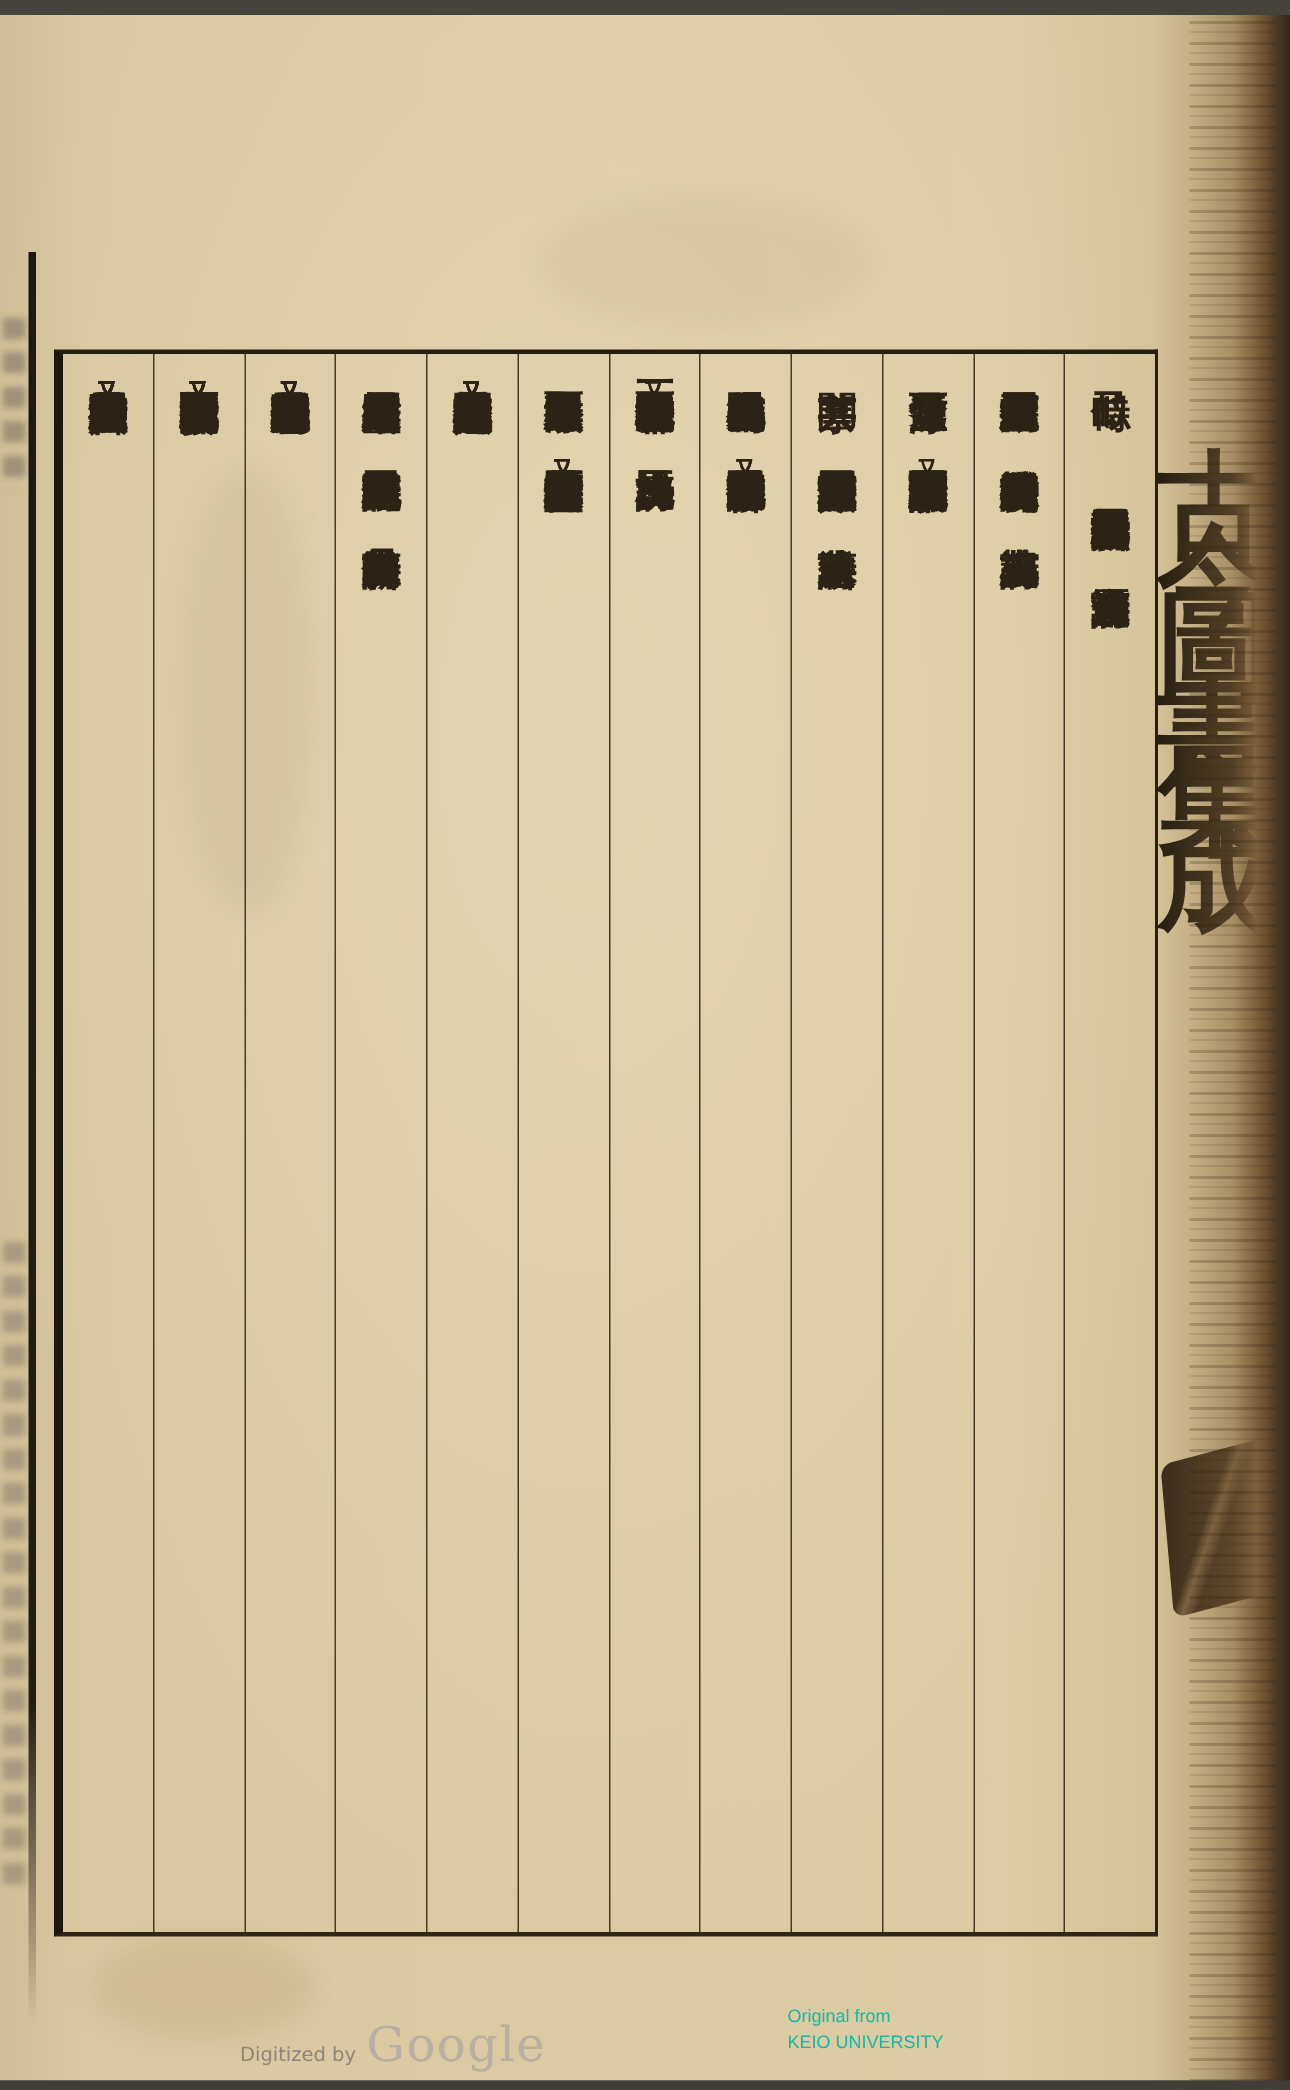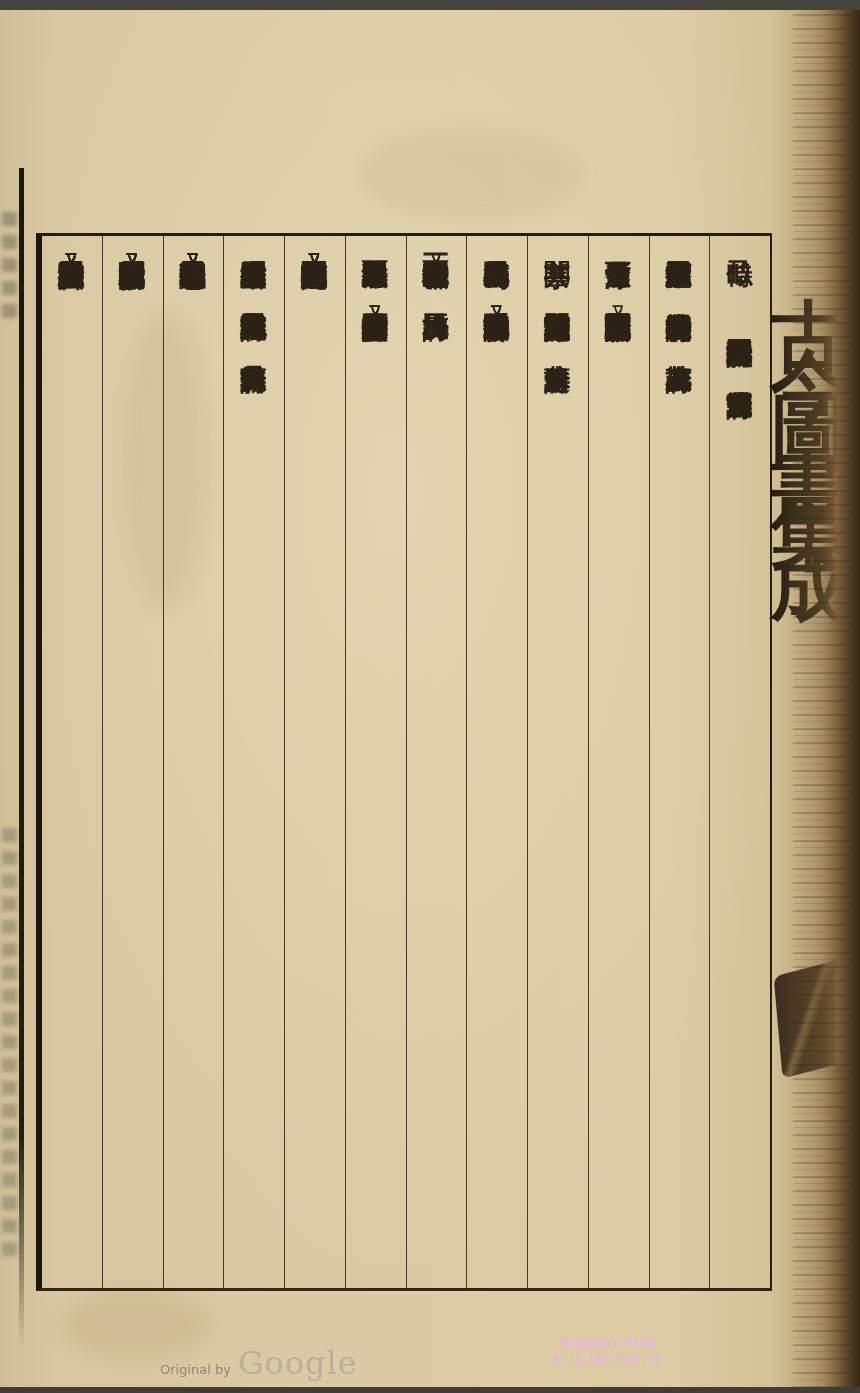--- a/index.html
+++ b/index.html
@@ -82,22 +82,22 @@
     display:flex; align-items:baseline; gap:7px;
     color:#8d8679; font-size:13px;
     font-family:"DejaVu Sans","Liberation Sans",sans-serif;
   }
   .google-word {
     font-family:"DejaVu Serif","Liberation Serif",serif;
     font-size:32px; color:#b7afa0; letter-spacing:1px;
   }
   .footer-right {
     position:absolute; left:525px; top:1336px; width:165px; z-index:8;
-    text-align:center; color:#f0abfc; font-size:12px; line-height:17px;
-    font-family:Liberation Mono, monospace;
+    text-align:left; color:#14b8a6; font-size:12px; line-height:17px;
+    font-family:Liberation Sans, sans-serif;
   }
 </style>
 </head>
 <body>
 
 <div class="page">
   <div class="blot blot1"></div>
   <div class="blot blot2"></div>
   <div class="blot blot3"></div>
 </div>
@@ -125,20 +125,20 @@
 
 <div class="spine-title">古今圖書集成</div>
 <div class="spine-blob"></div>
 <div class="spine-band"></div>
 <div class="spine-striations"></div>
 
 <div class="top-strip"></div>
 <div class="bottom-strip"></div>
 
 <div class="footer-left">
-  <span>Original by</span>
+  <span>Digitized by</span>
   <span class="google-word">Google</span>
 </div>
 
 <div class="footer-right">
   <div>Original from</div>
   <div>KEIO UNIVERSITY</div>
 </div>
 
 </body></html>

